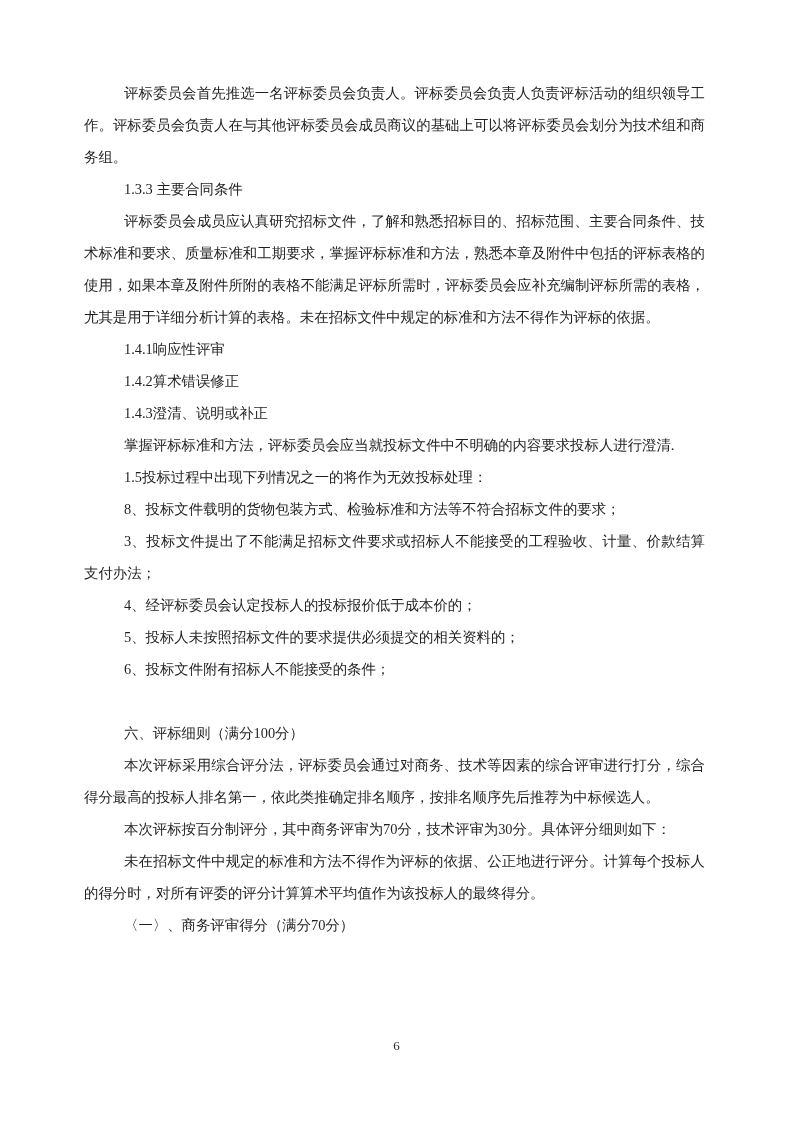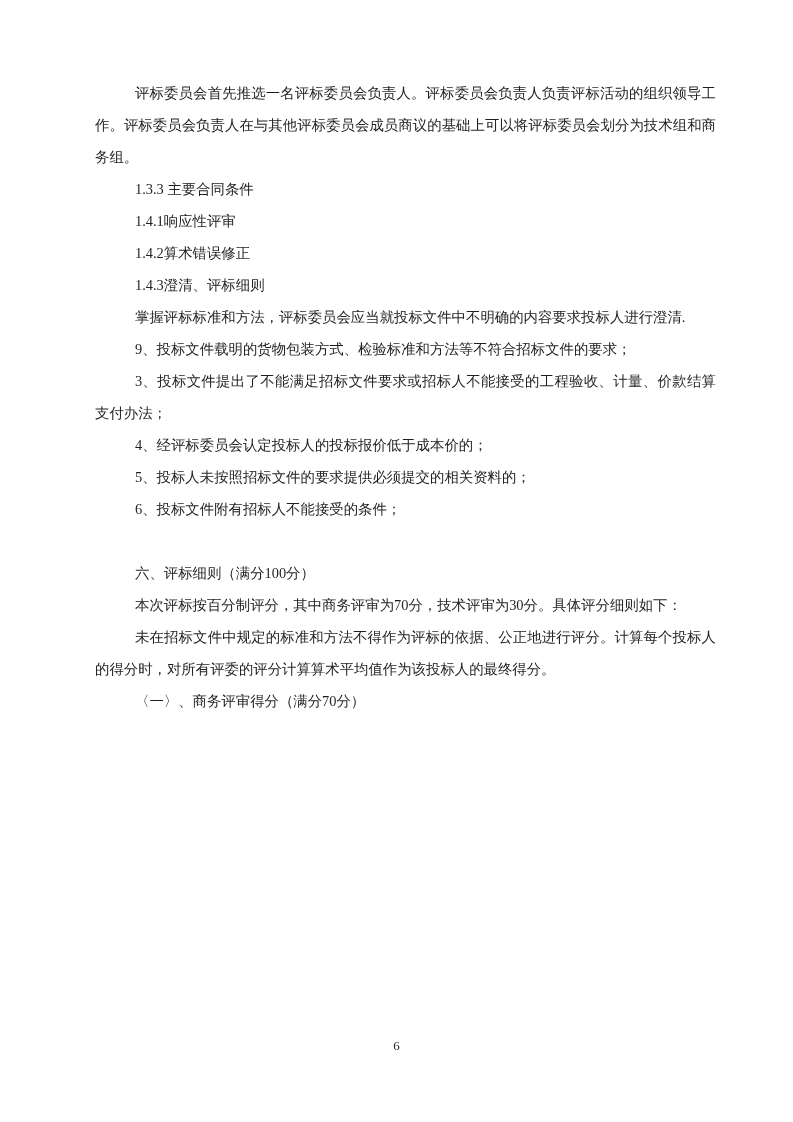--- a/index.html
+++ b/index.html
@@ -12,21 +12,21 @@
     width: 793px;
     height: 1122px;
     background: #ffffff;
     overflow: hidden;
     font-family: "Liberation Serif", "DejaVu Serif", serif;
     color: #1f1f1f;
   }
   .content {
     position: absolute;
     top: 77px;
-    left: 95px;
+    left: 84px;
     width: 621px;
     font-size: 14.4px;
     line-height: 32px;
     text-align: justify;
     text-justify: inter-ideograph;
   }
   .content p {
     margin: 0;
     padding: 0;
     text-indent: 40px;
@@ -48,30 +48,33 @@
     color: #2a2a2a;
   }
 </style>
 </head>
 <body>
 
 <div class="page">
   <div class="content">
       <p>评标委员会首先推选一名评标委员会负责人。评标委员会负责人负责评标活动的组织领导工作。评标委员会负责人在与其他评标委员会成员商议的基础上可以将评标委员会划分为技术组和商务组。</p>
       <p>1.3.3 主要合同条件</p>
+      <p>评标委员会成员应认真研究招标文件，了解和熟悉招标目的、招标范围、主要合同条件、技术标准和要求、质量标准和工期要求，掌握评标标准和方法，熟悉本章及附件中包括的评标表格的使用，如果本章及附件所附的表格不能满足评标所需时，评标委员会应补充编制评标所需的表格，尤其是用于详细分析计算的表格。未在招标文件中规定的标准和方法不得作为评标的依据。</p>
       <p>1.4.1响应性评审</p>
       <p>1.4.2算术错误修正</p>
-      <p>1.4.3澄清、评标细则</p>
+      <p>1.4.3澄清、说明或补正</p>
       <p>掌握评标标准和方法，评标委员会应当就投标文件中不明确的内容要求投标人进行澄清.</p>
-      <p>9、投标文件载明的货物包装方式、检验标准和方法等不符合招标文件的要求；</p>
+      <p>1.5投标过程中出现下列情况之一的将作为无效投标处理：</p>
+      <p>8、投标文件载明的货物包装方式、检验标准和方法等不符合招标文件的要求；</p>
       <p>3、投标文件提出了不能满足招标文件要求或招标人不能接受的工程验收、计量、价款结算支付办法；</p>
       <p>4、经评标委员会认定投标人的投标报价低于成本价的；</p>
       <p>5、投标人未按照招标文件的要求提供必须提交的相关资料的；</p>
       <p>6、投标文件附有招标人不能接受的条件；</p>
       <p class="blank"></p>
       <p class="heading">六、评标细则（满分100分）</p>
+      <p>本次评标采用综合评分法，评标委员会通过对商务、技术等因素的综合评审进行打分，综合得分最高的投标人排名第一，依此类推确定排名顺序，按排名顺序先后推荐为中标候选人。</p>
       <p>本次评标按百分制评分，其中商务评审为70分，技术评审为30分。具体评分细则如下：</p>
       <p>未在招标文件中规定的标准和方法不得作为评标的依据、公正地进行评分。计算每个投标人的得分时，对所有评委的评分计算算术平均值作为该投标人的最终得分。</p>
       <p class="heading">〈一〉、商务评审得分（满分70分）</p>
     </div>
 
   <div class="page-number">6</div>
 </div>
 
 </body></html>

